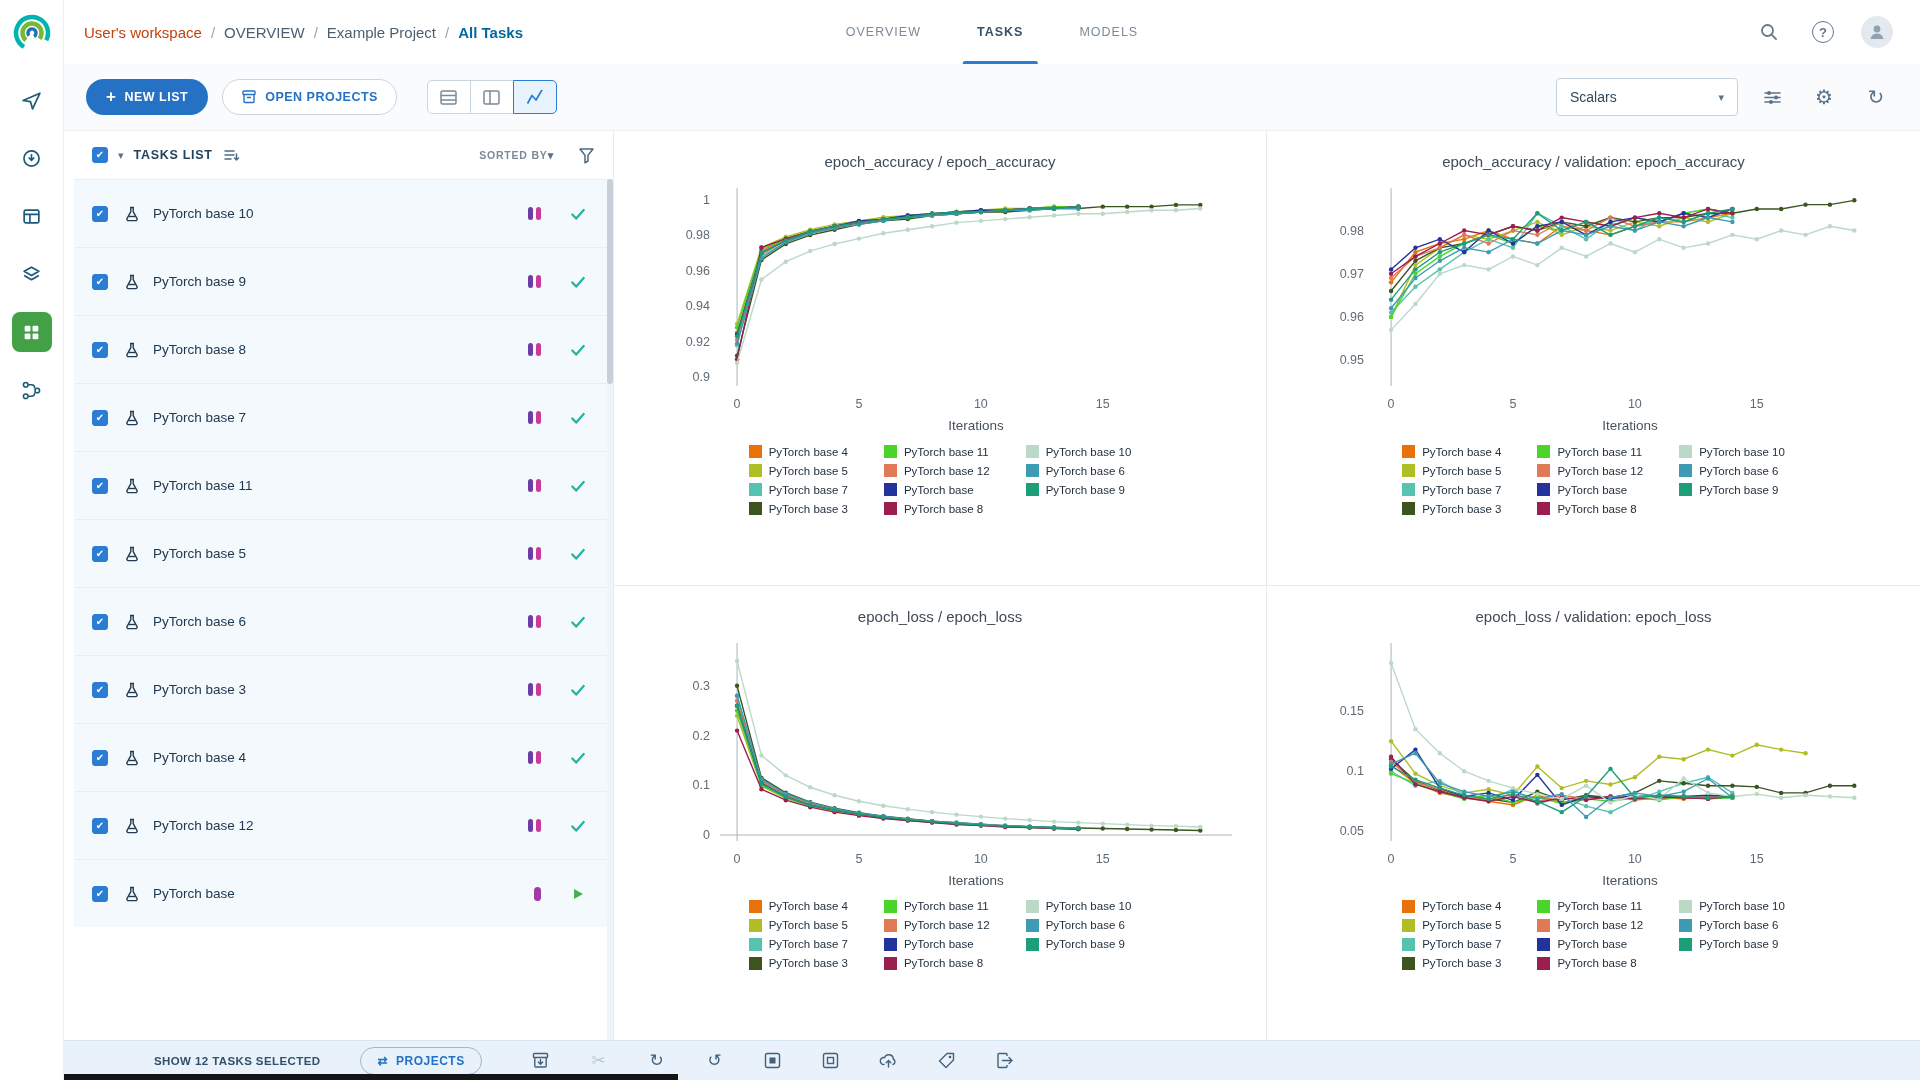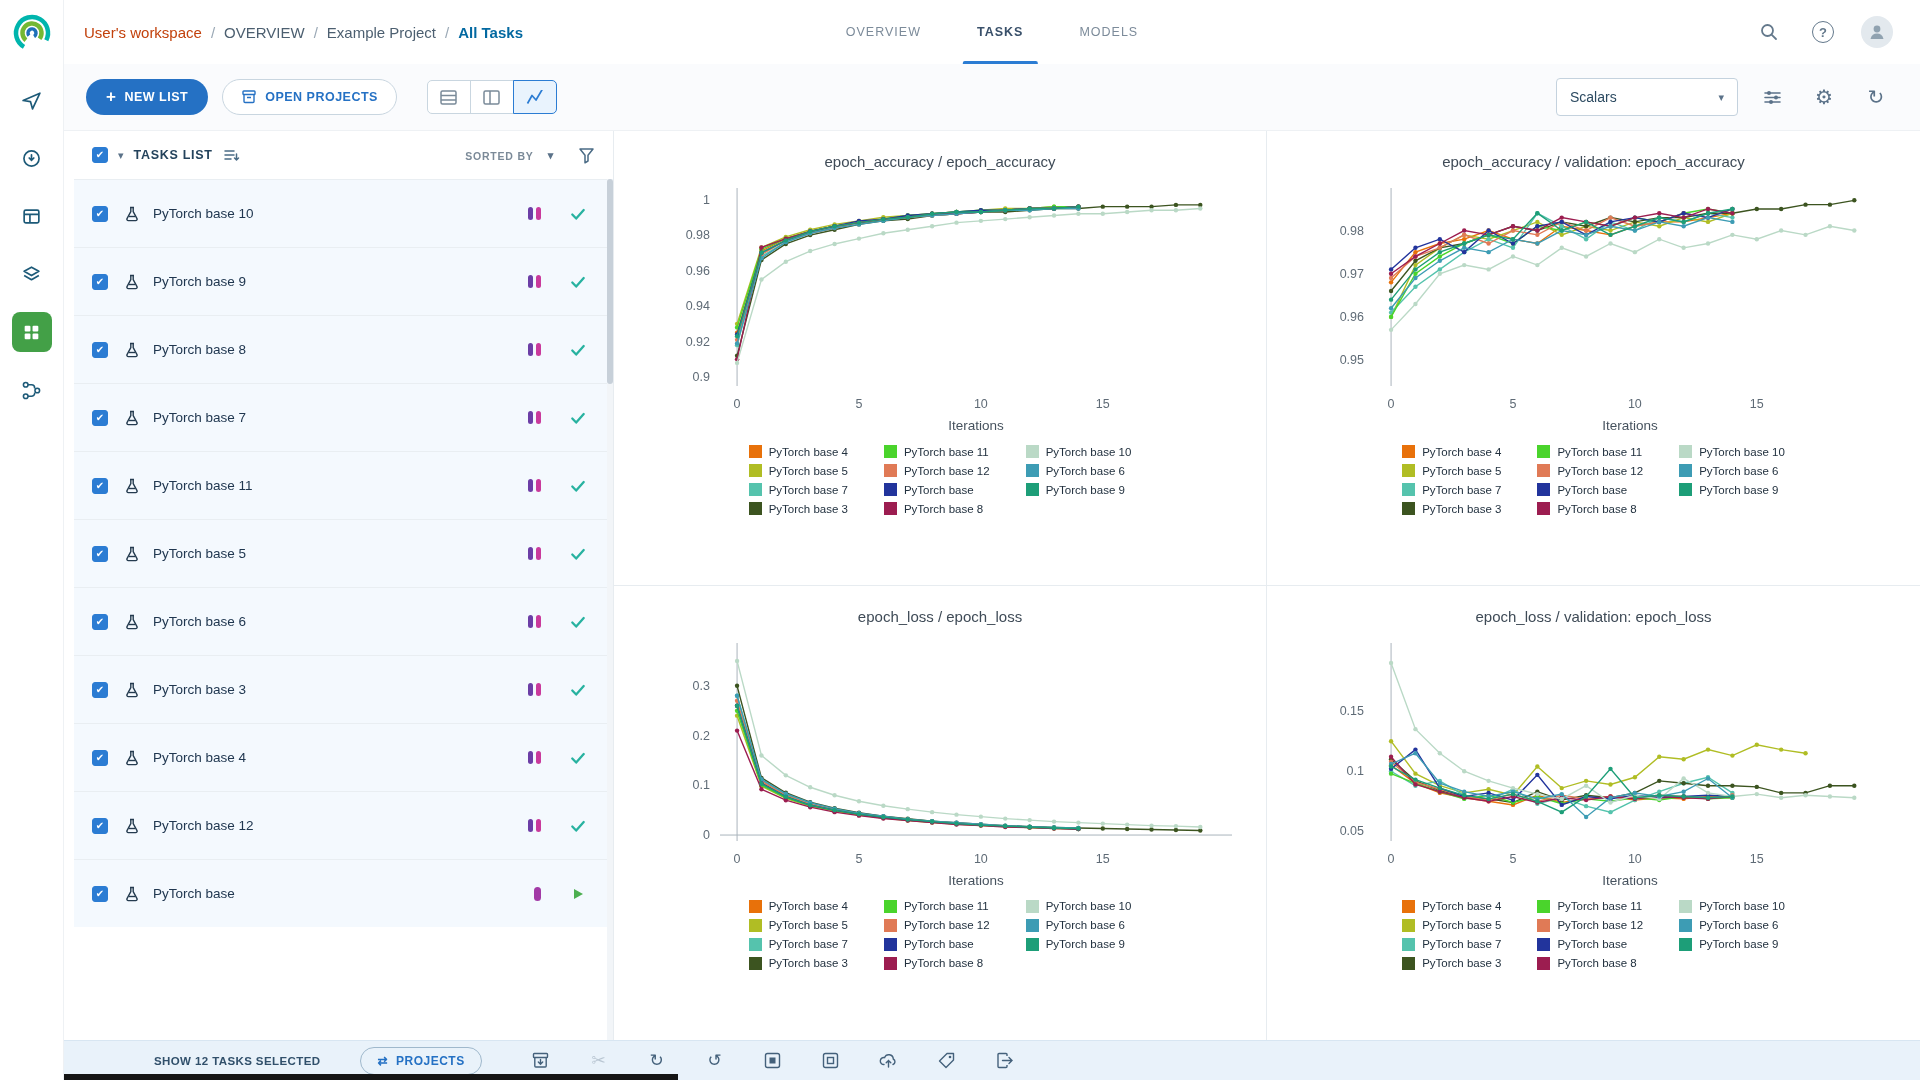--- a/index.html
+++ b/index.html
@@ -54,21 +54,21 @@
 
 .content{flex:1;display:flex;min-height:0;background:#fff}
 
 
 .tasks-panel{width:540px;margin-left:10px;flex-shrink:0;display:flex;flex-direction:column;border-right:1px solid #e7ecf0;position:relative}
 .panel-head{height:48px;display:flex;align-items:center;padding:0 18px;gap:10px;flex-shrink:0}
 .cbx{width:16px;height:16px;border:1.5px solid #9fb0be;border-radius:3px;background:#fff;display:inline-flex;align-items:center;justify-content:center;flex-shrink:0}
 .cbx.checked{background:#2b7cd3;border-color:#2b7cd3}
 .cbx.checked::after{content:"✔";color:#fff;font-size:10px;line-height:1}
 .panel-title{font-size:12.5px;font-weight:bold;letter-spacing:.7px;color:#24435c}
-.sorted{margin-left:auto;font-size:10.5px;font-weight:bold;letter-spacing:.8px;color:#7b8a98;display:flex;align-items:flex-end;gap:14px}
+.sorted{margin-left:auto;font-size:10.5px;font-weight:bold;letter-spacing:.8px;color:#7b8a98;display:flex;align-items:center;gap:0}
 .tasks-list{flex:1;overflow:hidden}
 .task-row{height:68px;display:flex;align-items:center;padding:0 22px 0 18px;border-top:1px solid #e9eef2;background:#fff;cursor:pointer}
 .task-row.sel{background:#f4f9fe}
 .ticon{margin-left:16px;display:flex;align-items:center}
 .ticon svg{display:none}
 .ticon.optimizer .ic-opt{display:block}
 .ticon.training .ic-train{display:block}
 .tname{margin-left:13px;font-size:13.5px;color:#203750;white-space:nowrap;overflow:hidden;text-overflow:ellipsis}
 .tname.bold{font-weight:bold}
 .badge{margin-left:auto;display:flex;align-items:center}

